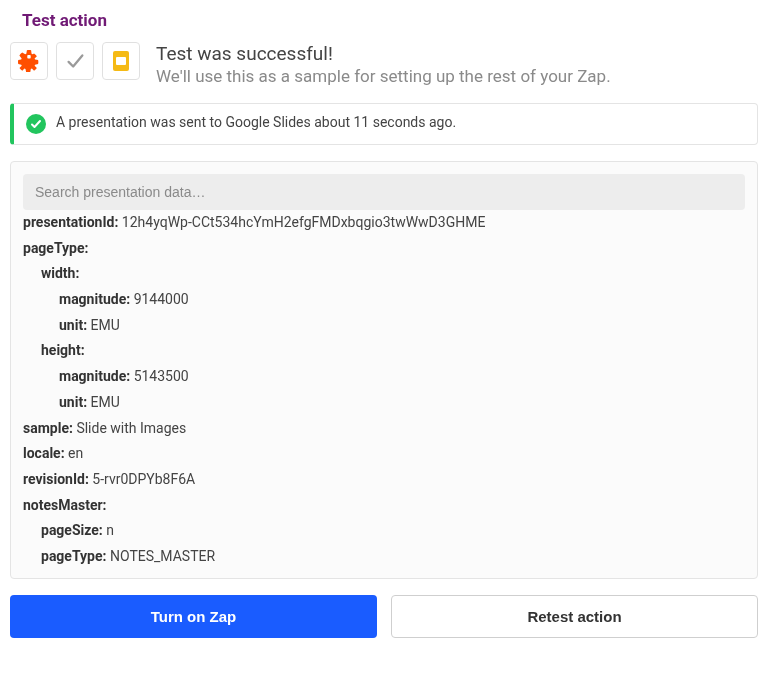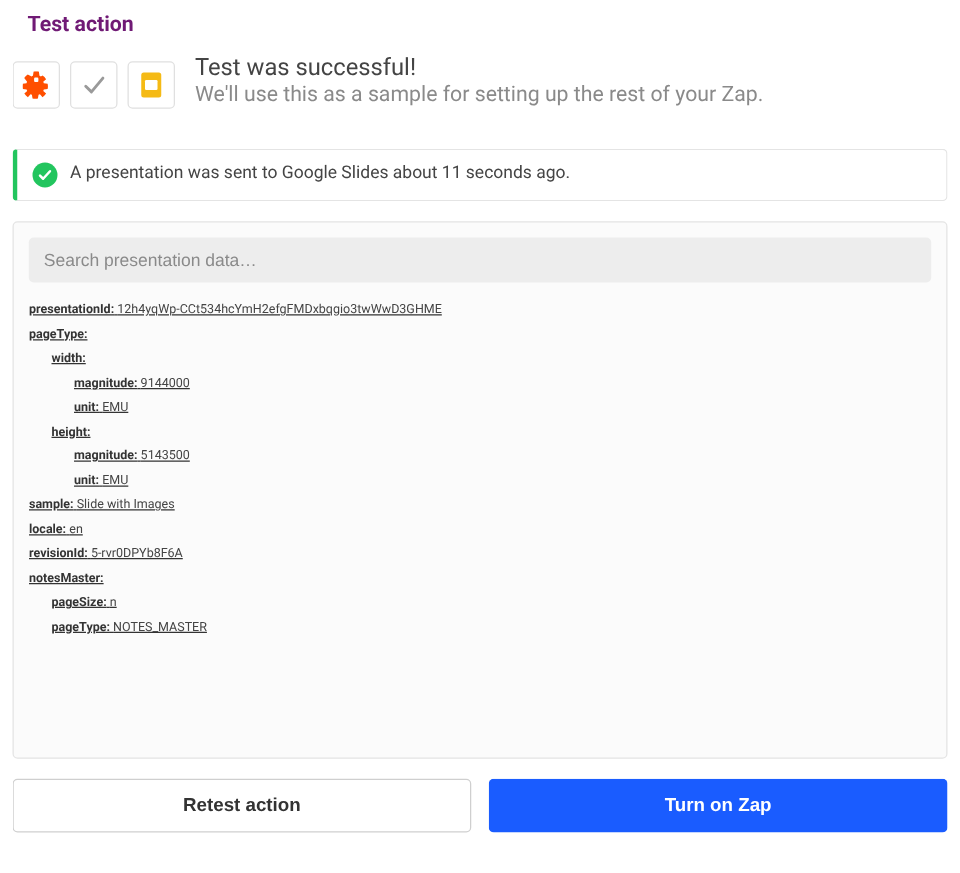--- a/index.html
+++ b/index.html
@@ -13,23 +13,23 @@
     font-size: 14px;
   }
   h2.page-title {
     margin: 0 0 12px 12px;
     font-size: 17px;
     font-weight: 700;
     color: #701a75;
   }
   .status-row {
     display: flex;
-    align-items: flex-end;
+    align-items: flex-start;
     gap: 8px;
-    margin-bottom: 32px;
+    margin-bottom: 16px;
   }
   .icon-box {
     width: 38px;
     height: 38px;
     border: 1px solid #e0e0e0;
     border-radius: 4px;
     display: flex;
     align-items: center;
     justify-content: center;
     flex: 0 0 38px;
@@ -76,31 +76,30 @@
   }
   .search-field {
     width: 100%;
     border: none;
     background: #ededed;
     border-radius: 4px;
     padding: 10px 12px;
     font-size: 14px;
     color: #666;
     outline: none;
-    margin-bottom: 12px;
+    margin-bottom: 0;
   }
   .search-field::placeholder { color: #8a8a8a; }
 
   .data-scroll {
     height: 360px;
     overflow: auto;
     padding-right: 6px;
-    font-size: 10px;
+    font-size: 14px;
     color: #333;
-    text-decoration: underline;
   }
   .data-scroll::-webkit-scrollbar { width: 12px; height: 12px; }
   .data-scroll::-webkit-scrollbar-thumb { background: #c1c1c1; }
   .data-scroll::-webkit-scrollbar-track { background: #f3f3f3; }
 
   .data-content { min-width: 1000px; }
   .row { padding: 2px 0; line-height: 1.55; }
   .ind1 { padding-left: 18px; }
   .ind2 { padding-left: 36px; }
   .k { font-weight: 700; color: #333; }
@@ -187,15 +186,15 @@
       <div class="row"><span class="k">notesMaster:</span></div>
       <div class="row ind1"><span class="k">pageSize:</span> <span class="v">n</span></div>
       <div class="row ind1"><span class="k">pageType:</span> <span class="v">NOTES_MASTER</span></div>
       <div class="row ind1"></div>
 
     </div>
   </div>
 </div>
 
 <div class="action-row">
+  <button class="btn btn-primary">Turn on Zap</button>
   <button class="btn btn-secondary">Retest action</button>
-  <button class="btn btn-primary">Turn on Zap</button>
 </div>
 
 </body></html>

